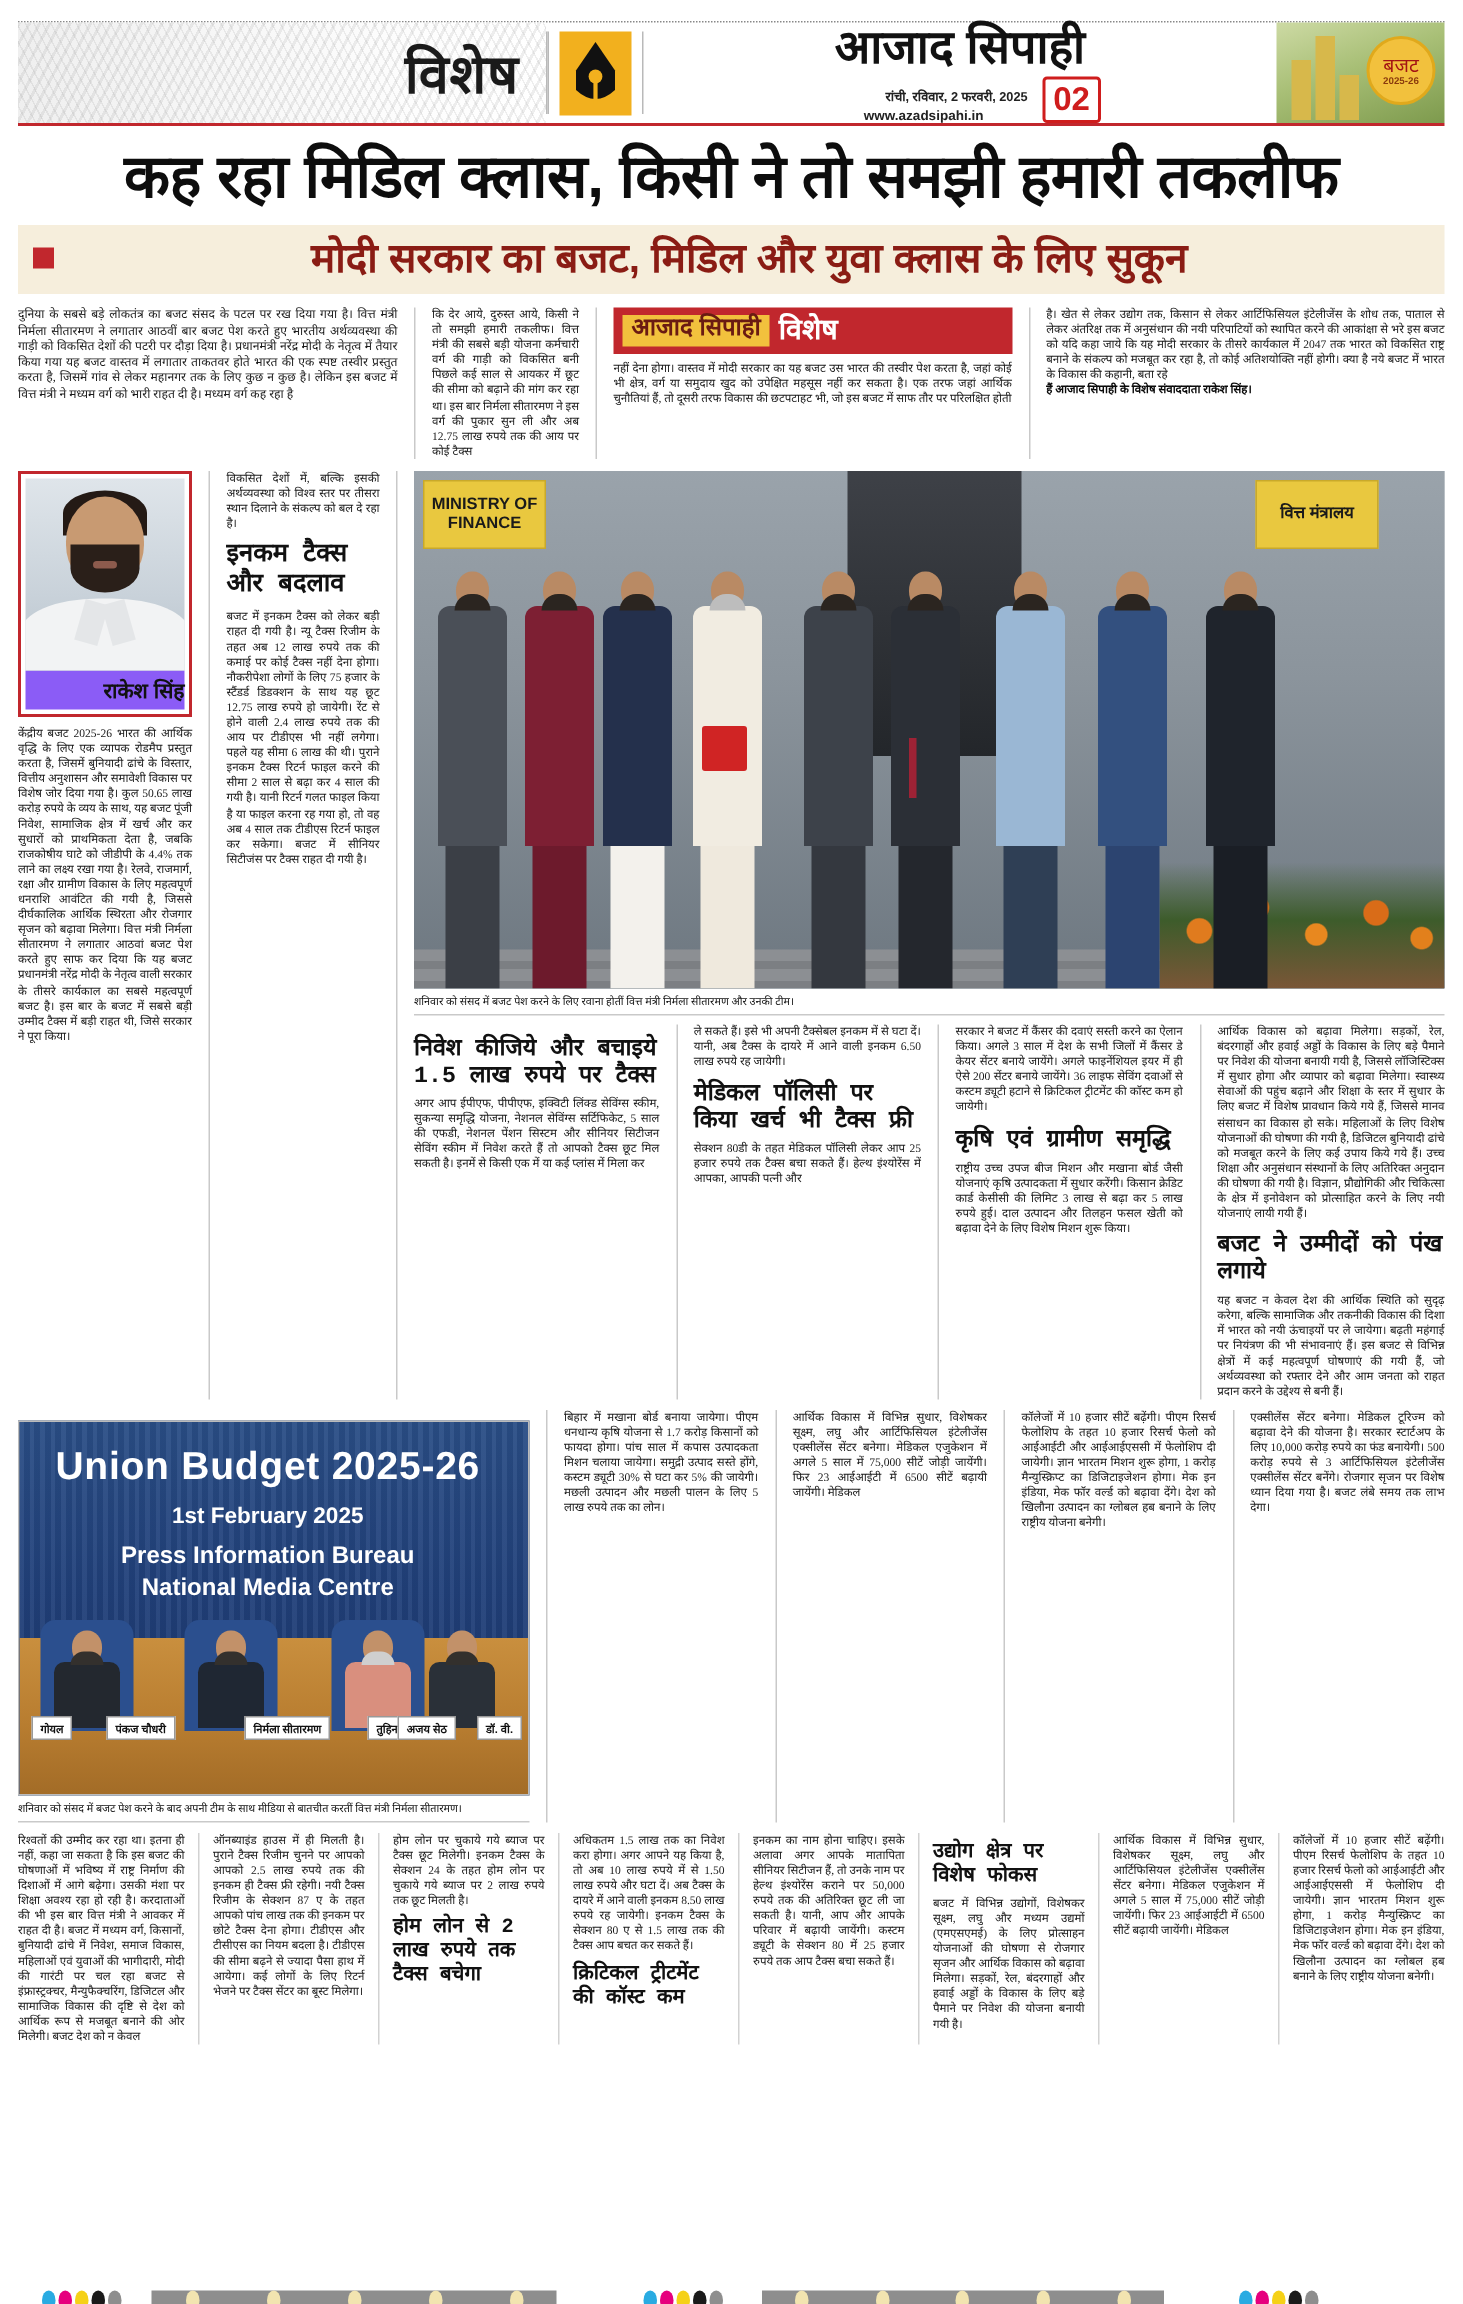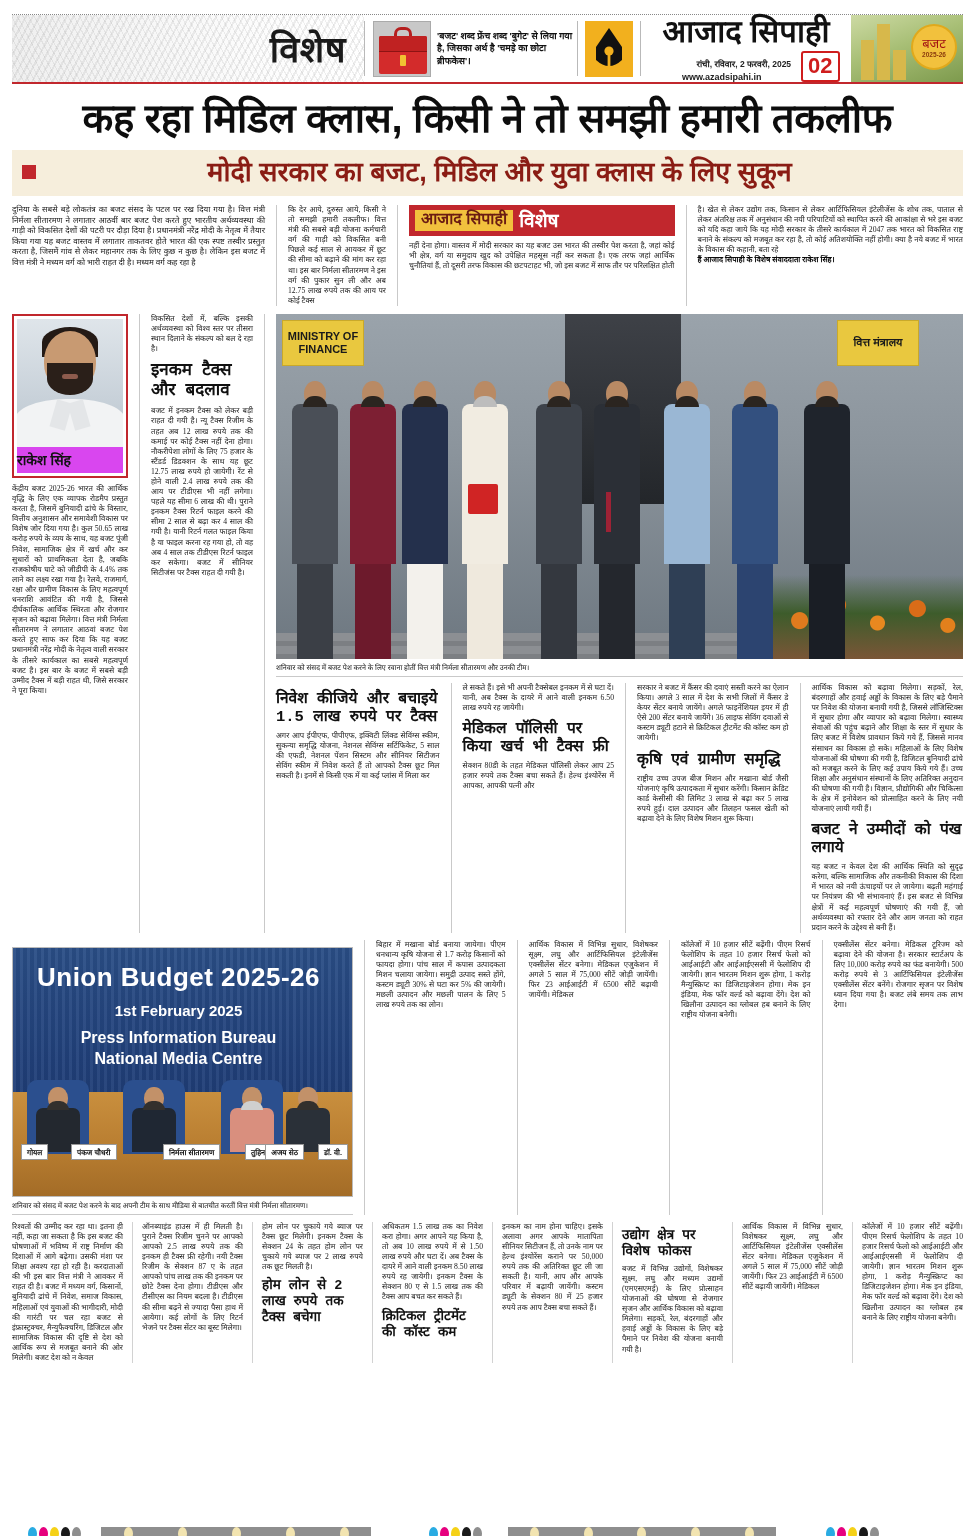--- a/index.html
+++ b/index.html
@@ -194,21 +194,21 @@
     position: absolute; bottom: 0; left: 50%; transform: translateX(-50%);
     width: 112px; height: 48px; border-radius: 46% 46% 0 0;
     background: #f2f3f4;
   }
   .ap-collarL, .ap-collarR {
     position: absolute; bottom: 18px; width: 16px; height: 28px; background: #e4e6e8;
   }
   .ap-collarL { left: 36px; transform: rotate(16deg); }
   .ap-collarR { right: 36px; transform: rotate(-16deg); }
   .author-name {
-    background: #d946ef; text-align: left; font-size: 14px; font-weight: 700;
+    background: #8b5cf6; text-align: right; font-size: 14px; font-weight: 700;
     padding: 3px 0 4px 0; color: #111; font-family: "Liberation Sans", sans-serif;
   }
 
   .sec-head {
     font-weight: 700; color: #111;
     font-family: Liberation Mono, monospace;
     font-size: 17px; line-height: 20px; margin: 7px 0 5px 0;
   }
   .sec-head.sm { font-size: 15.5px; line-height: 18px; }
 
@@ -337,29 +337,20 @@
 </head>
 <body>
 
 <div class="page">
 
   <div class="masthead">
     <div class="mh-left">
       <div class="mh-vishesh">विशेष</div>
     </div>
     <div class="mh-sep"></div>
-    <div class="mh-brief">
-      <div class="briefcase">
-        <div class="bc-handle"></div>
-          <div class="bc-body"></div>
-          <div class="bc-flap"></div>
-          <div class="bc-lock"></div>
-      </div>
-      <div class="mh-brief-text">'बजट' शब्द फ्रेंच शब्द 'बुगेट' से लिया गया है, जिसका अर्थ है 'चमड़े का छोटा ब्रीफकेस'।</div>
-    </div>
     <div class="mh-sep"></div>
     <div class="mh-pen">
       <div class="pen-box">
         <svg width="30" height="44" viewBox="0 0 30 44">
           <path d="M15 1 L28 20 L28 33 Q15 45 2 33 L2 20 Z" fill="#111"></path>
           <circle cx="15" cy="24" r="4.6" fill="#f2b01e"></circle>
           <rect x="13.6" y="26" width="2.8" height="16" fill="#f2b01e"></rect>
         </svg>
       </div>
     </div>

